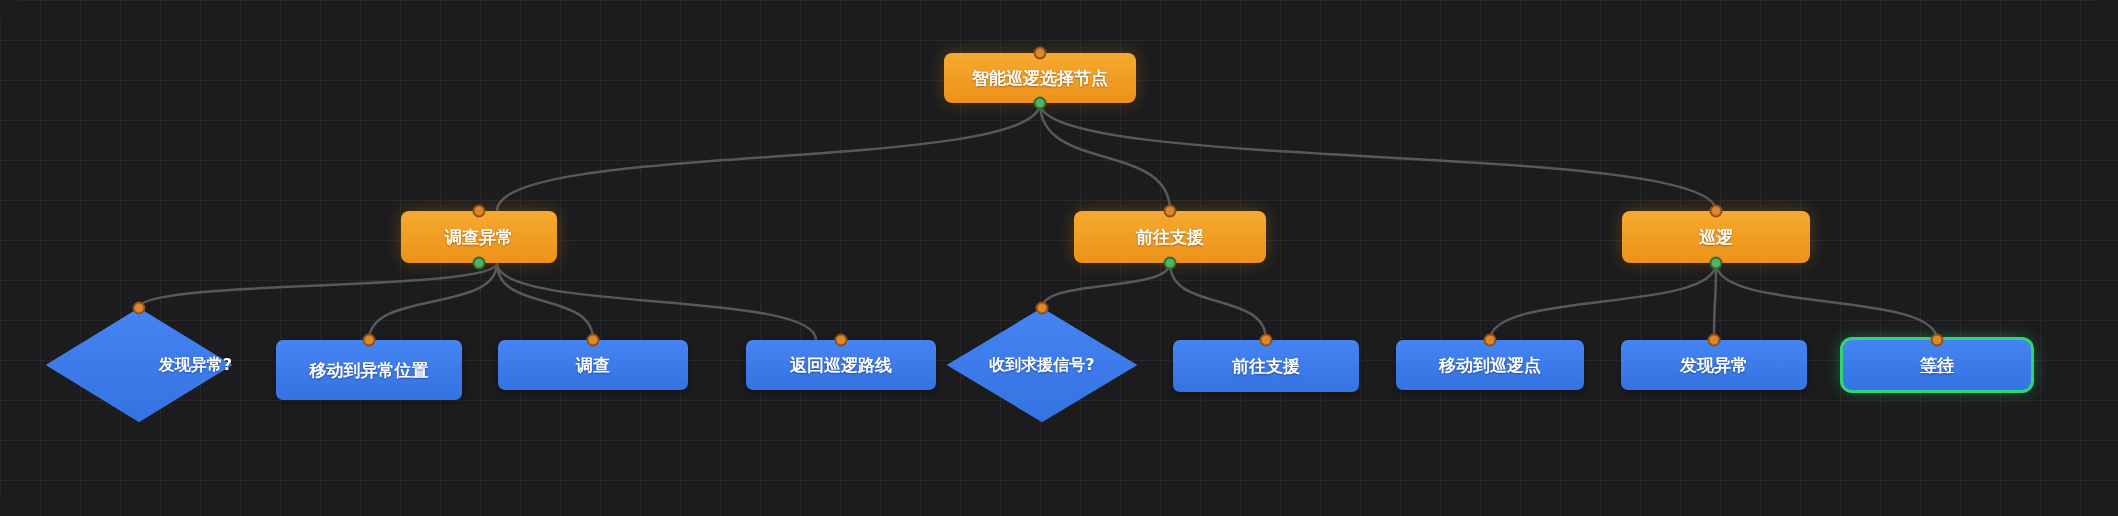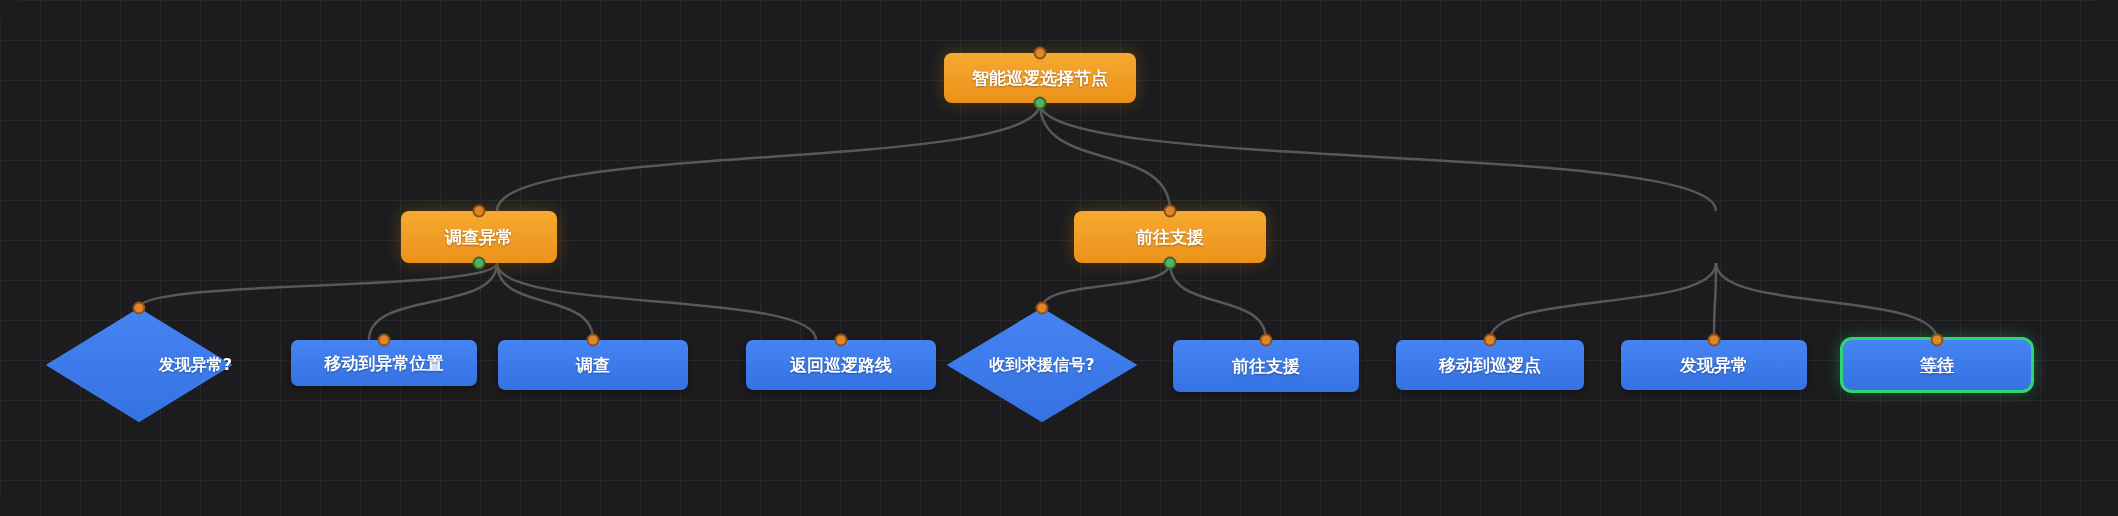--- a/index.html
+++ b/index.html
@@ -140,26 +140,31 @@
     <div class="node rect composite" style="left: 401px; top: 211px; width: 156px; height: 52px;">
     <span class="port port-top"></span>
     <span class="label">调查异常</span>
     <span class="port port-bottom"></span>
   </div>
     <div class="node rect composite" style="left: 1074px; top: 211px; width: 192px; height: 52px;">
     <span class="port port-top"></span>
     <span class="label">前往支援</span>
     <span class="port port-bottom"></span>
   </div>
+    <div class="node rect composite" style="left: 1622px; top: 211px; width: 188px; height: 52px;">
+    <span class="port port-top"></span>
+    <span class="label">巡逻</span>
+    <span class="port port-bottom"></span>
+  </div>
     <div class="node condition" style="left: 46px; top: 308px; width: 186px; height: 114px; justify-content: flex-end;">
     <span class="shape"></span>
     <span class="port port-top"></span>
     <span class="label">发现异常?</span>
   </div>
-    <div class="node rect action" style="left: 291px; top: 340px; width: 186px; height: 46px;">
+    <div class="node rect action" style="left: 276px; top: 340px; width: 186px; height: 60px;">
     <span class="port port-top"></span>
     <span class="label">移动到异常位置</span>
 
   </div>
     <div class="node rect action" style="left: 498px; top: 340px; width: 190px; height: 50px;">
     <span class="port port-top"></span>
     <span class="label">调查</span>
 
   </div>
     <div class="node rect action" style="left: 746px; top: 340px; width: 190px; height: 50px;">

